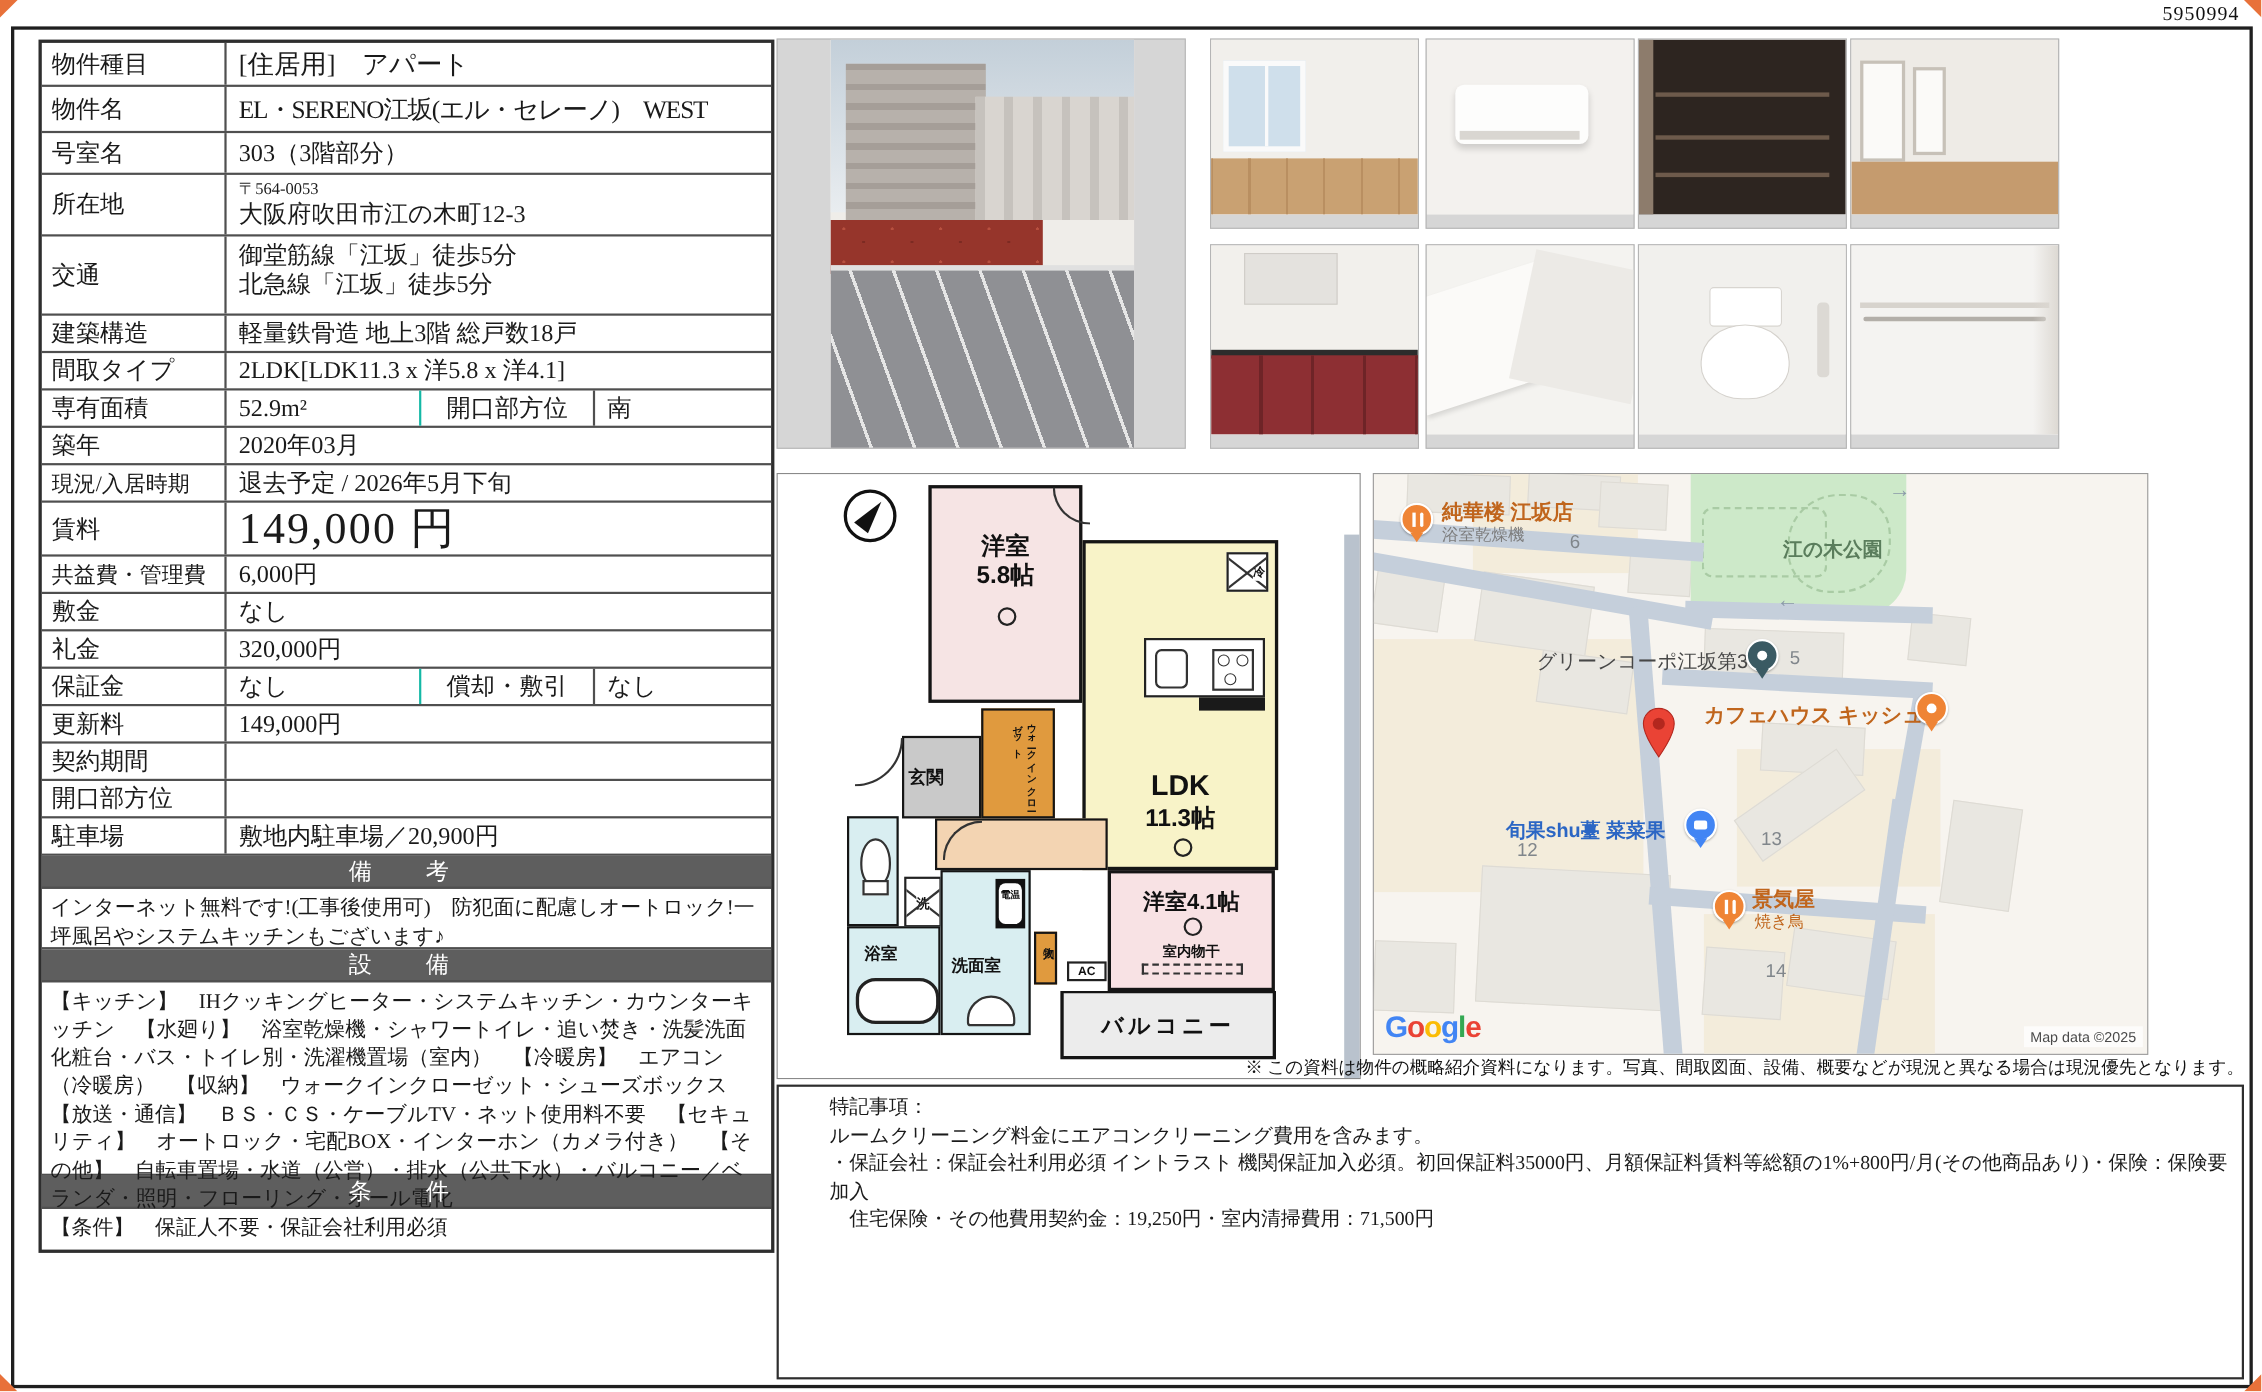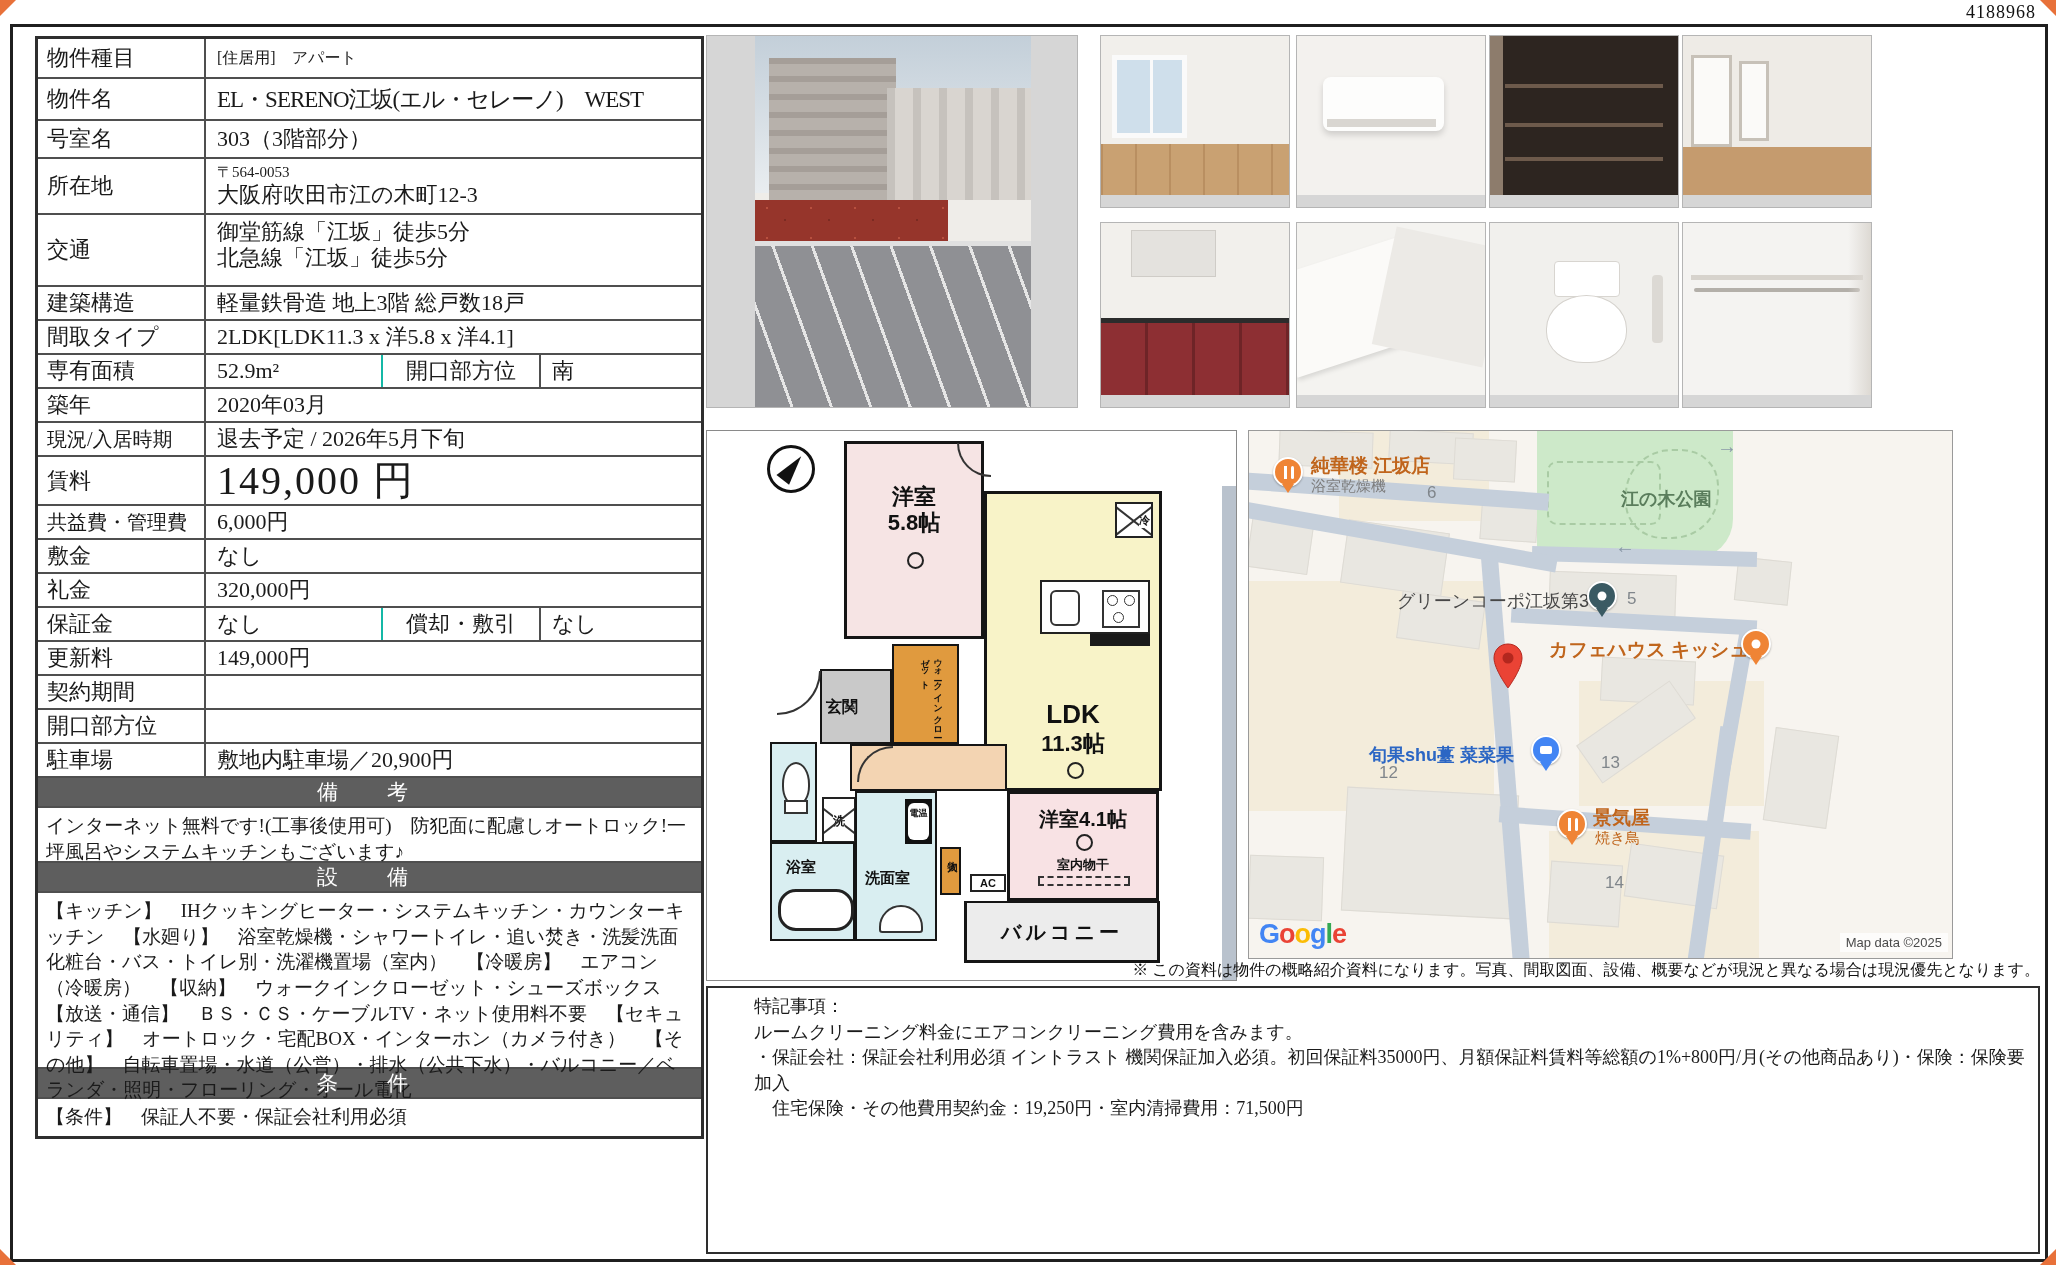--- a/index.html
+++ b/index.html
@@ -114,31 +114,31 @@
   .arrowglyph{position:absolute;color:#8a99a8;font-size:20px;font-weight:bold;font-family:"Liberation Sans",sans-serif;}
   
   #disclaimer{position:absolute;left:706px;top:960px;width:1334px;text-align:right;font-size:16px;color:#111;}
   #notesbox{position:absolute;left:706px;top:986px;width:1334px;height:268px;border:2px solid #2e2e2e;box-sizing:border-box;padding:6px 10px;font-size:18px;line-height:1.42;}
   .noteline{white-space:pre-wrap;margin-left:36px;}
 </style>
 </head>
 <body>
 
 <div id="page">
-  <div id="docnum">4188968</div>
+  <div id="docnum">5950994</div>
   <div id="frame"></div>
   <div class="corner c-tl"></div>
   <div class="corner c-tr"></div>
   <div class="corner c-bl"></div>
   <div class="corner c-br"></div>
 
   <div id="ptable">
     <div class="trow h40">
       <div class="tlabel">物件種目</div>
-      <div class="tval" style="font-size:16px">[住居用]　アパート</div>
+      <div class="tval" style="font-size:24px">[住居用]　アパート</div>
     </div>
     <div class="trow h42">
       <div class="tlabel">物件名</div>
       <div class="tval" style="font-size:23px;letter-spacing:-1px">EL・SERENO江坂(エル・セレーノ)　WEST</div>
     </div>
     <div class="trow h38">
       <div class="tlabel">号室名</div>
       <div class="tval">303（3階部分）</div>
     </div>
     <div class="trow h56">

